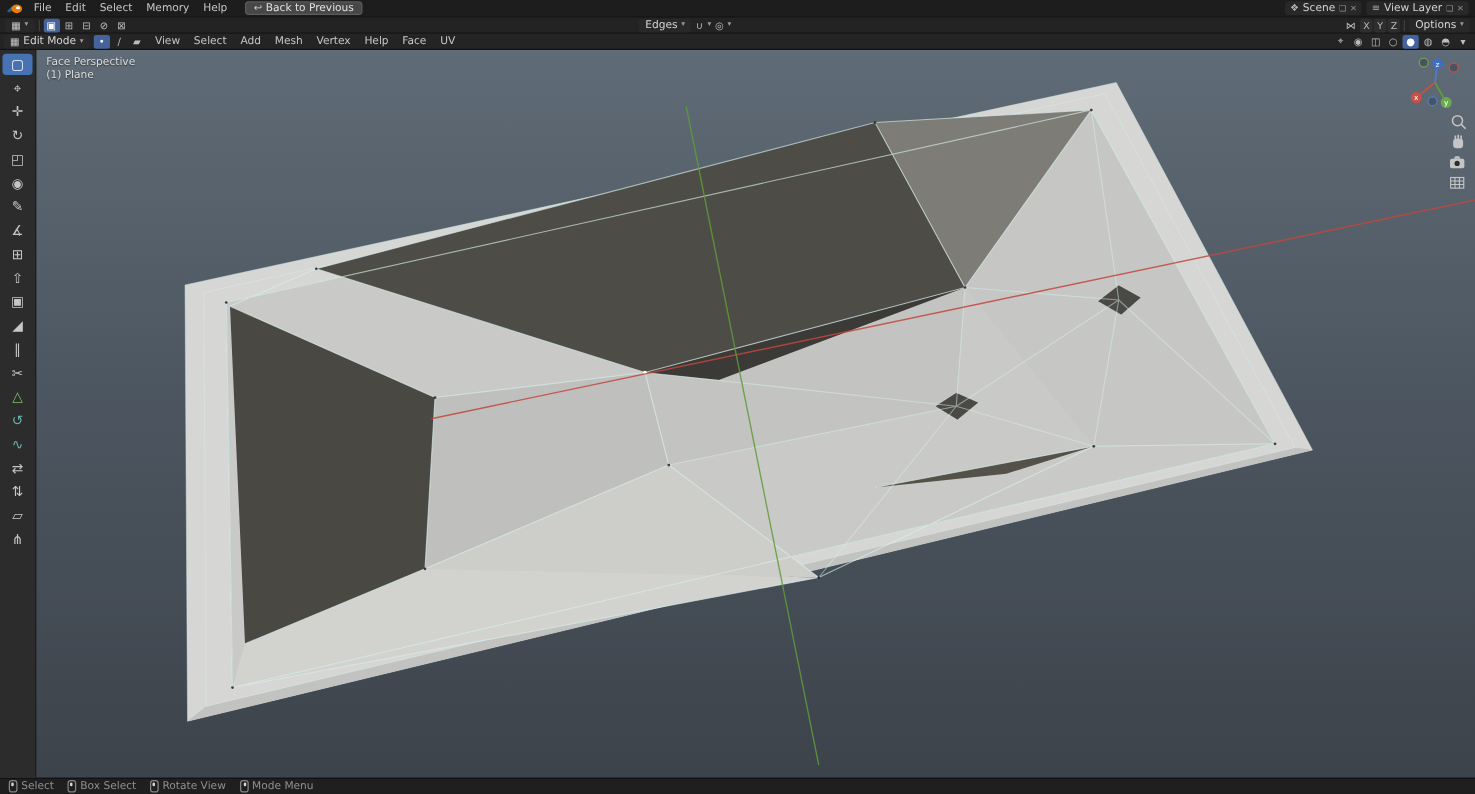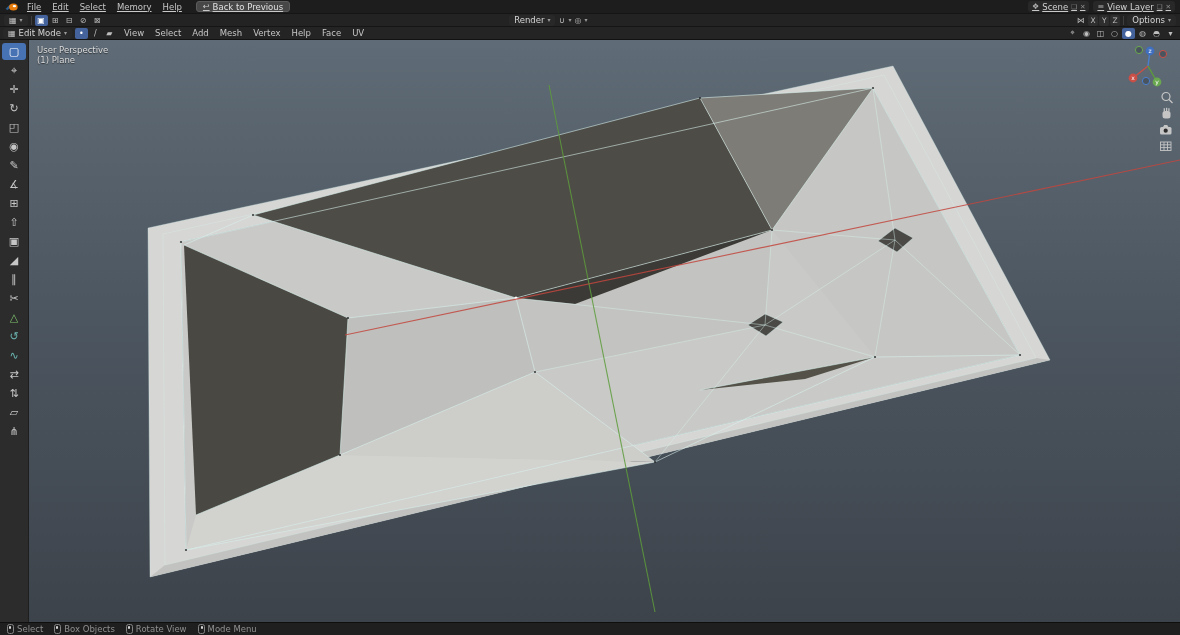--- a/index.html
+++ b/index.html
@@ -3,21 +3,21 @@
 <meta charset="utf-8">
 <style>
   *{box-sizing:border-box}
   html,body{width:1180px;height:635px;margin:0;overflow:hidden;background:#1d1d1d;
     font-family:"DejaVu Sans",sans-serif;color:#c9c9c9;}
   button{font:inherit;background:none;border:none;color:inherit;padding:0}
   .spacer{flex:1}
   .vsep{width:1px;height:9px;background:#3e3e3e;margin:0 3px;flex:none}
 
   
-  .topbar{height:13px;display:flex;align-items:center;background:#1d1d1d;padding:0 5px;font-size:8.5px;text-decoration:underline;}
+  .topbar{height:13px;display:flex;align-items:center;background:#1d1d1d;padding:0 5px;font-size:8.5px;}
   .logo{display:inline-flex;align-items:center;margin-right:3px;flex:none}
   .menus{display:flex;align-items:center;gap:1px}
   .menu-item{padding:0 5px;border-radius:2px;white-space:nowrap;color:#c6c6c6;line-height:12px}
   .back-btn{display:inline-flex;align-items:center;gap:3px;background:#474747;border:1px solid #5b5b5b;
     border-radius:3px;height:11px;padding:0 6px;font-size:8.5px;color:#e0e0e0;margin-left:9px;flex:none}
   .back-ico{font-size:8px;color:#cfcfcf}
   .id-widget{display:inline-flex;align-items:center;gap:3px;background:#282828;border-radius:3px;
     height:11px;padding:0 4px;margin-left:4px;font-size:8.5px;color:#d2d2d2;flex:none;white-space:nowrap}
   .w-ico{font-size:8px;color:#b2b2b2}
   .w-ico.sm{font-size:6.5px;color:#8f8f8f}
@@ -110,21 +110,21 @@
   <span class="vsep"></span>
   <div class="ts-group">
       <span class="mini-btn active">▣</span>
       <span class="mini-btn">⊞</span>
       <span class="mini-btn">⊟</span>
       <span class="mini-btn">⊘</span>
       <span class="mini-btn">⊠</span>
     </div>
   <div class="flex1"></div>
   <div class="dd">
-    <span>Render</span>
+    <span>Edges</span>
     <span class="caret">▾</span>
   </div>
   <span class="mini-btn">∪</span>
   <span class="caret">▾</span>
   <span class="mini-btn">◎</span>
   <span class="caret">▾</span>
   <div class="flex12"></div>
   <span class="mini-btn">⋈</span>
   <span class="mini-btn ax">X</span>
   <span class="mini-btn ax">Y</span>
@@ -259,21 +259,21 @@
       <g transform="translate(1159,100)" stroke="#c5c5c5" stroke-width="0.9" fill="none">
         <rect x="1.5" y="2" width="10.5" height="8.5"></rect>
         <line x1="5" y1="2" x2="5" y2="10.5"></line>
           <line x1="8.5" y1="2" x2="8.5" y2="10.5"></line>
         <line x1="1.5" y1="4.8" x2="12" y2="4.8"></line>
           <line x1="1.5" y1="7.6" x2="12" y2="7.6"></line>
       </g>
     </svg>
 
     <div class="vp-text">
-      <div>User Perspective</div>
+      <div>Face Perspective</div>
       <div>(1) Plane</div>
     </div>
 
     <div class="toolbar">
         <span class="tool active">▢</span>
         <span class="tool">⌖</span>
         <span class="tool">✛</span>
         <span class="tool">↻</span>
         <span class="tool">◰</span>
         <span class="tool">◉</span>
@@ -297,21 +297,21 @@
 </div>
 
 <div class="statusbar">
   <div class="hints">
       <span class="hint">
         <span class="mouse mouse-left"></span>
         <span>Select</span>
       </span>
       <span class="hint">
         <span class="mouse mouse-left-drag"></span>
-        <span>Box Objects</span>
+        <span>Box Select</span>
       </span>
       <span class="hint">
         <span class="mouse mouse-middle"></span>
         <span>Rotate View</span>
       </span>
       <span class="hint">
         <span class="mouse mouse-right"></span>
         <span>Mode Menu</span>
       </span>
     </div>

